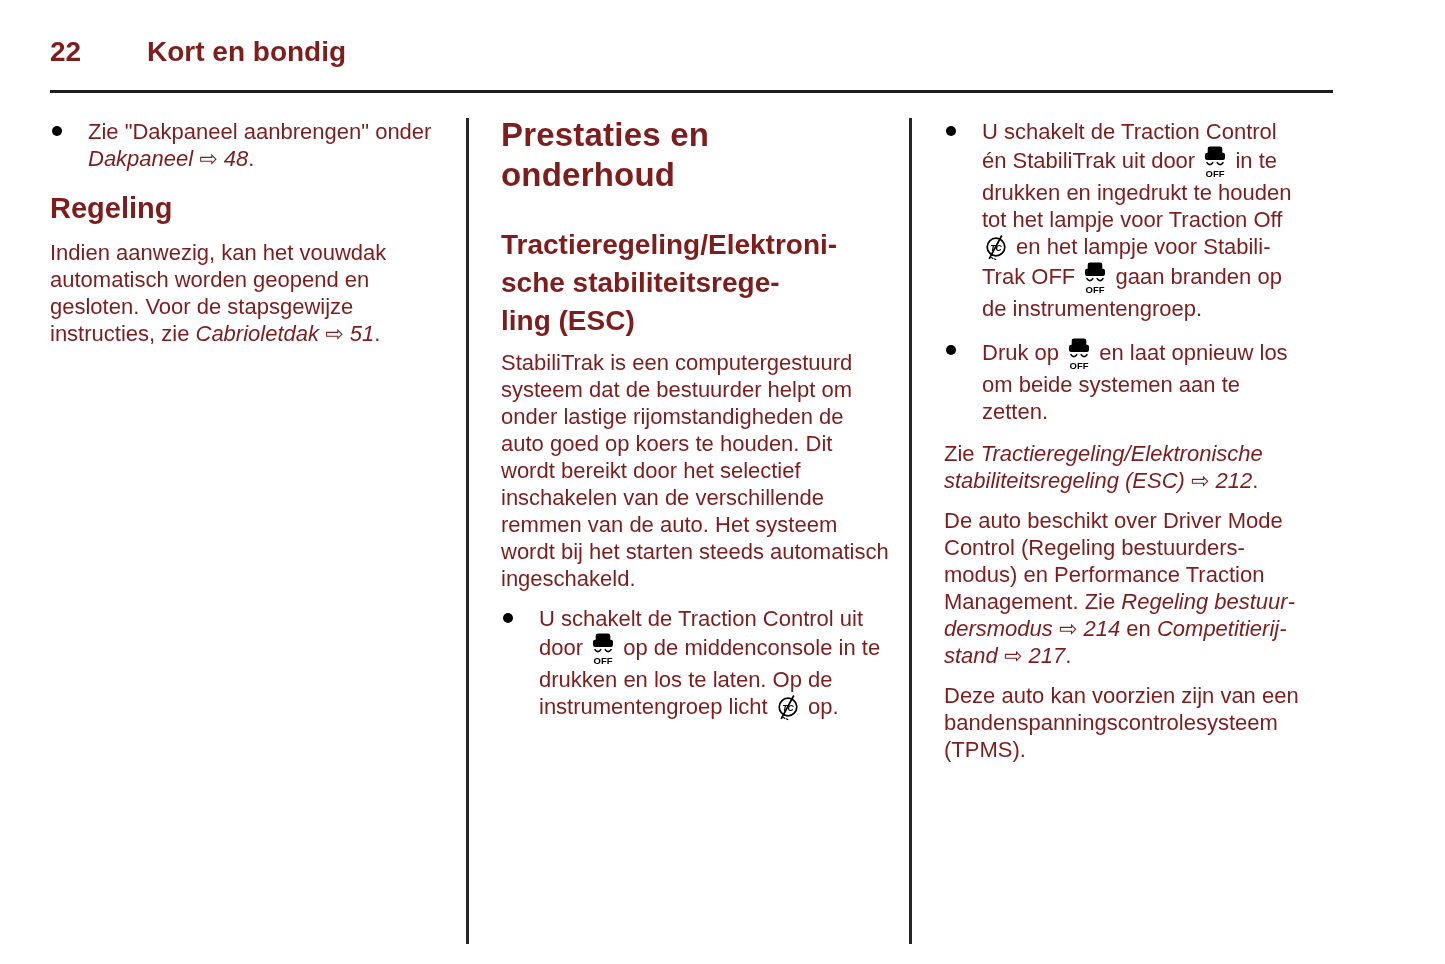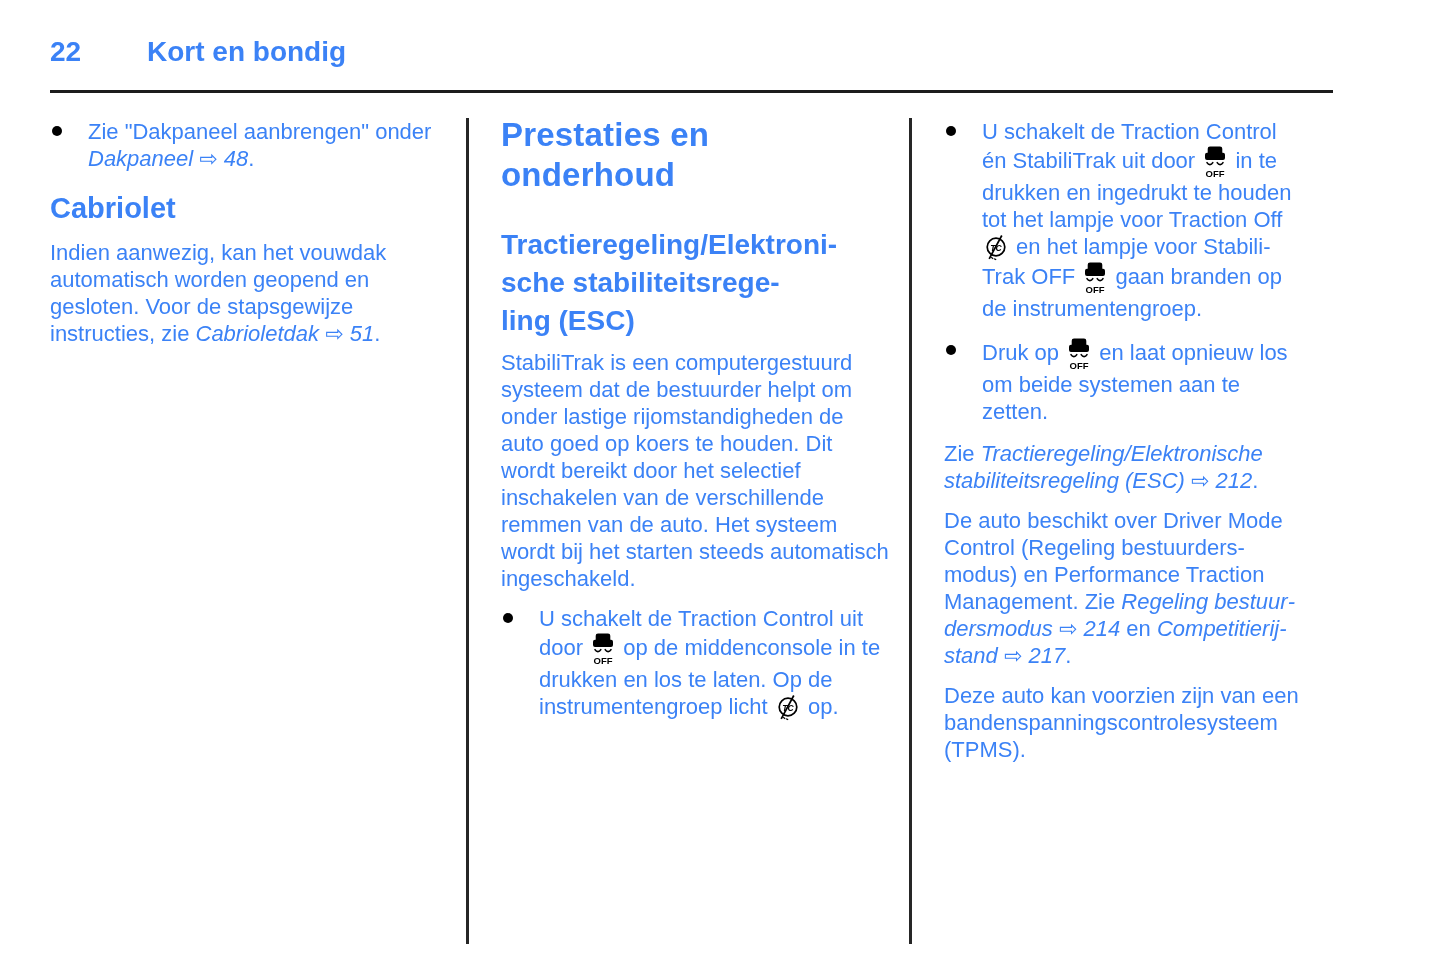--- a/index.html
+++ b/index.html
@@ -5,21 +5,21 @@
   html, body {
     margin: 0;
     padding: 0;
     background: #ffffff;
   }
   .page {
     position: relative;
     width: 1445px;
     height: 964px;
     background: #ffffff;
-    color: #3b82f6;
+    color: #7f1d1d;
     font-family: "Liberation Sans", "DejaVu Sans", sans-serif;
     overflow: hidden;
   }
   .page-header {
     display: flex;
     align-items: baseline;
     padding: 24px 112px 0 50px;
   }
   .page-number {
     font-size: 28px;
@@ -123,21 +123,21 @@
 
   <main class="columns" data-name="content-columns">
 
     <section class="col col1" data-name="column-left">
       <ul class="bullets" data-name="bullet-list">
         <li data-name="list-item">
           <span class="dot" data-name="bullet-marker-icon"></span>
           <span data-name="bullet-text-dakpaneel">Zie "Dakpaneel aanbrengen" onder <em data-name="italic-reference">Dakpaneel</em> ⇨ <em data-name="italic-reference">48</em>.</span>
         </li>
       </ul>
-      <h2 class="section-heading" style="margin-top:18px;" data-name="section-heading-cabriolet">Cabriolet</h2>
+      <h2 class="section-heading" style="margin-top:18px;" data-name="section-heading-cabriolet">Regeling</h2>
       <p class="body-text" data-name="paragraph-cabriolet">Indien aanwezig, kan het vouwdak automatisch worden geopend en gesloten. Voor de stapsgewijze instructies, zie <em data-name="italic-reference">Cabrioletdak</em> ⇨ <em data-name="italic-reference">51</em>.</p>
     </section>
 
     <section class="col col2" data-name="column-middle">
       <h1 class="main-heading" data-name="chapter-heading-prestaties">Prestaties en<br>onderhoud</h1>
       <h2 class="sub-heading" data-name="subsection-heading-esc">Tractieregeling/Elektroni-<br>sche stabiliteitsrege-<br>ling (ESC)</h2>
       <p class="body-text" data-name="paragraph-stabilitrak">StabiliTrak is een computergestuurd systeem dat de bestuurder helpt om onder lastige rijomstandigheden de auto goed op koers te houden. Dit wordt bereikt door het selectief inschakelen van de verschillende remmen van de auto. Het systeem wordt bij het starten steeds automa­tisch ingeschakeld.</p>
       <ul class="bullets" data-name="bullet-list">
         <li data-name="list-item">
           <span class="dot" data-name="bullet-marker-icon"></span>

